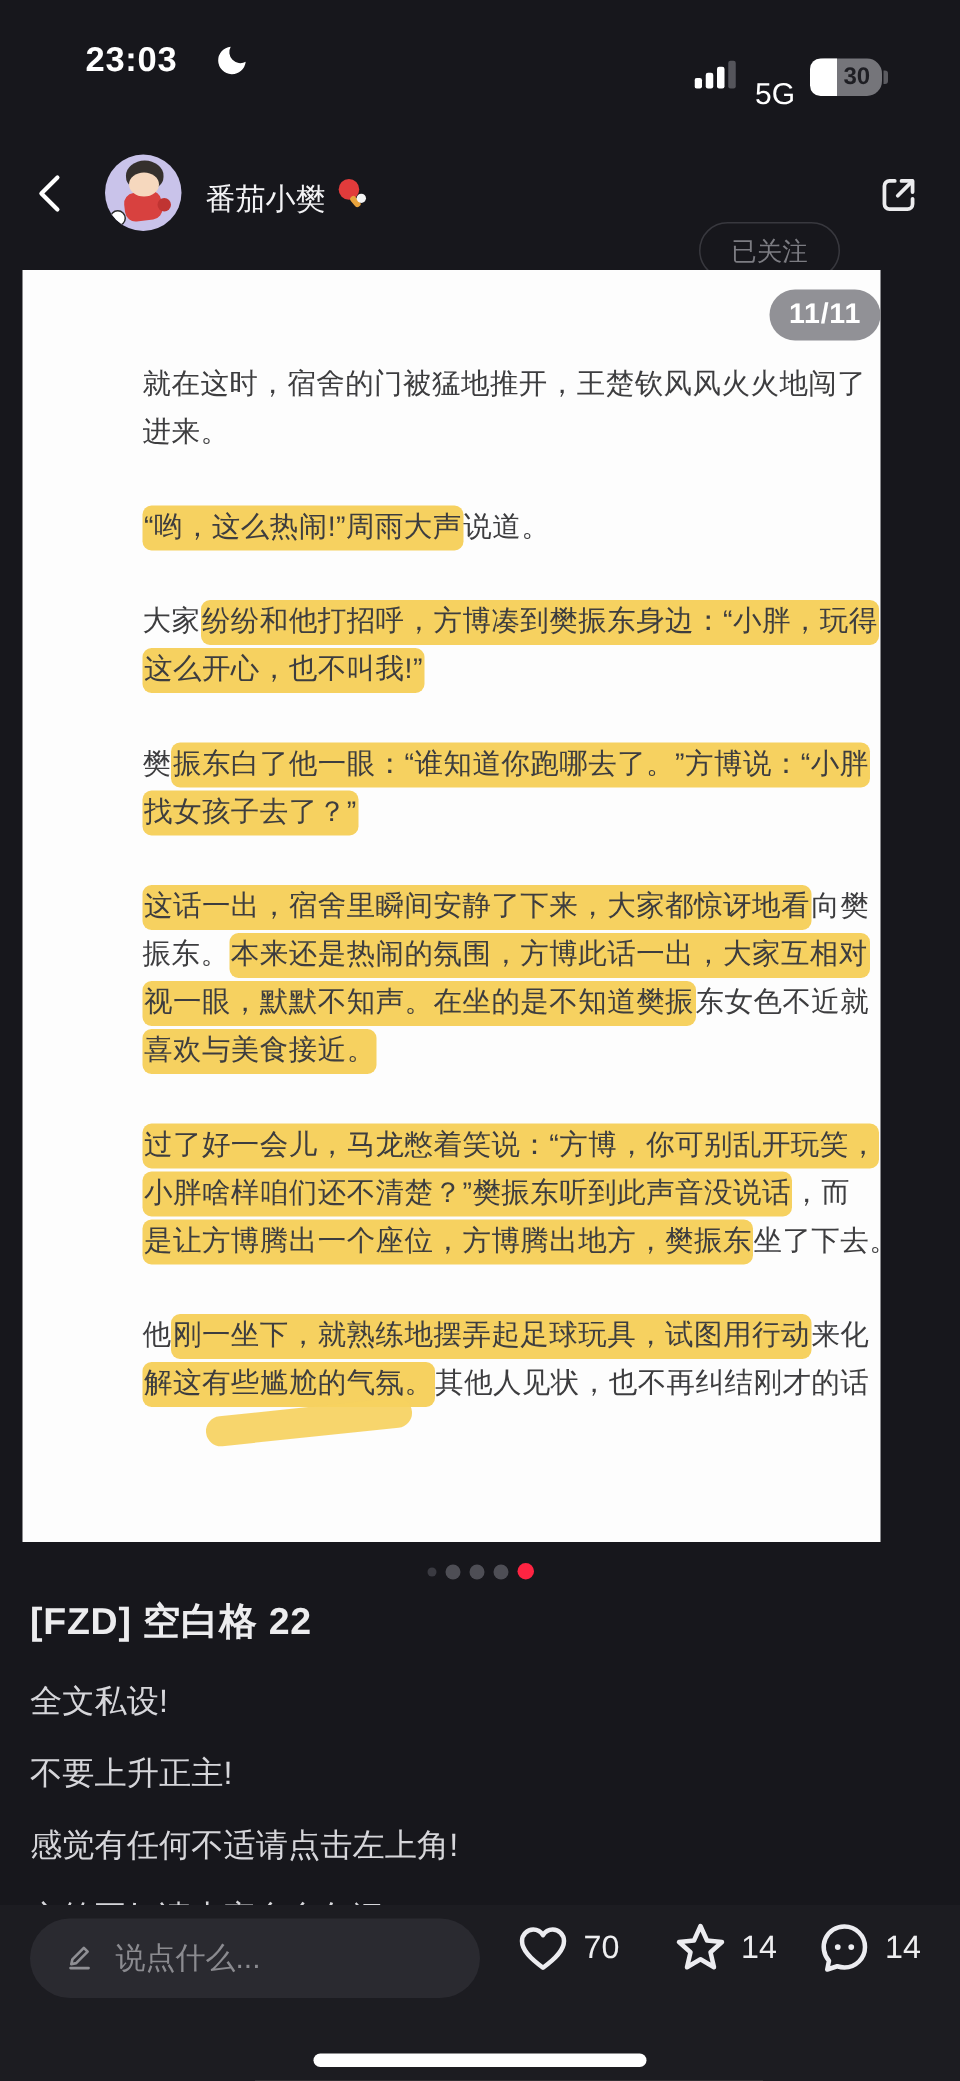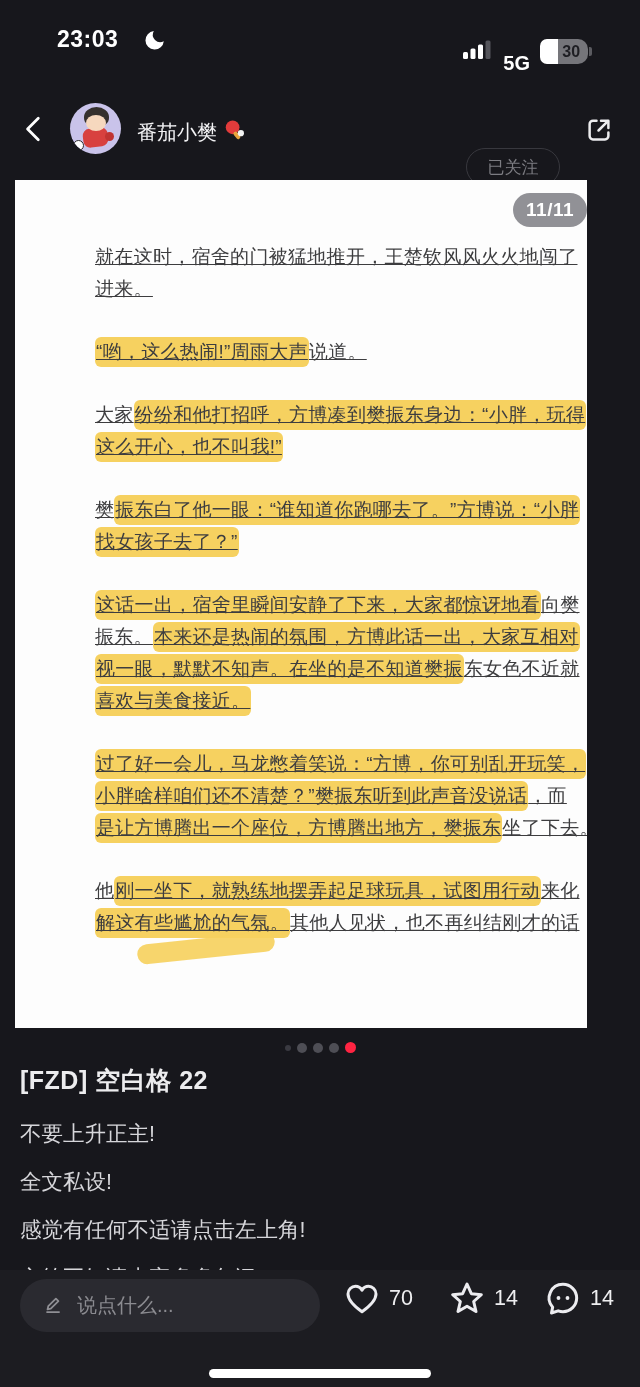--- a/index.html
+++ b/index.html
@@ -7,21 +7,21 @@
     position:relative;width:640px;height:1387px;overflow:hidden;
     background:#17171c;
     font-family:"Liberation Sans","DejaVu Sans",sans-serif;
     -webkit-font-smoothing:antialiased;
   }
   
   .status-bar{position:absolute;left:0;top:0;width:640px;height:70px;}
   .sb-time{position:absolute;left:57px;top:26px;font-size:23px;font-weight:700;color:#fff;letter-spacing:.5px;}
   .sb-moon{position:absolute;left:143px;top:28px;width:24px;height:24px;}
   .sb-right{position:absolute;right:52px;top:28px;display:flex;align-items:center;gap:10px;}
-  .sb-5g{font-size:20px;font-weight:700;color:#fff;margin-top:24px;}
+  .sb-5g{font-size:20px;font-weight:400;color:#fff;margin-top:24px;}
   .battery{position:relative;width:48px;height:25px;border-radius:10px;background:#75757a;overflow:visible;}
   .battery .fill{position:absolute;left:0;top:0;bottom:0;width:38%;background:#fff;border-radius:7px 0 0 7px;}
   .battery .pct{position:absolute;left:30%;right:0;top:0;bottom:0;display:flex;align-items:center;justify-content:center;font-size:16px;font-weight:700;color:#1e1e23;}
   .battery .cap{position:absolute;right:-4px;top:8px;width:3px;height:9px;border-radius:0 2px 2px 0;background:#5b5b60;}
   
   .header{position:absolute;left:0;top:96px;width:540px;height:72px;}
   .back-btn{position:absolute;left:20px;top:18px;width:28px;height:30px;}
   .avatar{position:absolute;left:70px;top:7px;width:51px;height:51px;border-radius:50%;background:#c9c3ea;overflow:hidden;}
   .avatar .hair{position:absolute;left:14px;top:4px;width:25px;height:20px;border-radius:50% 50% 45% 45%;background:#35302d;}
   .avatar .face{position:absolute;left:16px;top:12px;width:20px;height:16px;border-radius:50%;background:#f6d8be;}
@@ -29,21 +29,21 @@
   .avatar .paddle{position:absolute;left:35px;top:29px;width:9px;height:9px;border-radius:50%;background:#c03432;}
   .avatar .ball{position:absolute;left:3px;top:37px;width:11px;height:11px;border-radius:50%;background:#fff;border:1.5px solid #2c2c2c;box-sizing:border-box;}
   .username{position:absolute;left:137px;top:0;height:72px;display:flex;align-items:center;gap:6px;font-size:20px;font-weight:500;color:#f3f3f5;}
   .follow-btn{position:absolute;left:466px;top:16px;width:94px;height:38px;border:1.5px solid #38383e;border-radius:20px;box-sizing:border-box;
     display:flex;align-items:center;justify-content:center;font-size:17px;color:#7c7c82;background:transparent;margin-top:36px;}
   .share-btn{position:absolute;left:584px;top:19px;width:30px;height:30px;}
   
   .card{position:absolute;left:15px;top:180px;width:572px;height:848px;background:#fdfdfd;overflow:hidden;}
   .page-badge{position:absolute;right:0;top:13px;height:34px;padding:0 13px;border-radius:17px;background:rgba(136,136,141,.92);
     display:flex;align-items:center;font-size:19px;font-weight:700;color:#fff;letter-spacing:.5px;}
-  .story{position:absolute;left:80px;top:61px;right:62px;font-size:19px;line-height:32px;color:#3d3d3f;letter-spacing:.3px;text-decoration:underline;}
+  .story{position:absolute;left:80px;top:61px;right:62px;font-size:19px;line-height:32px;color:#3d3d3f;letter-spacing:.3px;}
   .para{margin:0 0 31px 0;}
   .line{white-space:nowrap;height:32px;}
   .hl{background:#f6d160;padding:4px 1px 5px;border-radius:6px;}
   .swoosh{position:absolute;left:122px;top:758px;width:138px;height:20px;border-radius:12px;background:#f6d160;transform:rotate(-6deg);opacity:.92;}
   
   .dots{position:absolute;left:0;top:1042px;width:640px;display:flex;align-items:center;justify-content:center;gap:6px;}
   .dot{border-radius:50%;}
   .dot.small{width:6px;height:6px;background:#3a3a41;}
   .dot.inactive{width:10px;height:10px;background:#4e4e55;}
   .dot.active{width:11px;height:11px;background:#ff2442;}
@@ -164,22 +164,22 @@
   <div class="dots">
       <span class="dot small"></span>
       <span class="dot inactive"></span>
       <span class="dot inactive"></span>
       <span class="dot inactive"></span>
       <span class="dot active"></span>
     </div>
 
   <div class="post-title">[FZD] 空白格 22</div>
   <div class="post-body">
+    <div>全文私设!</div>
     <div>不要上升正主!</div>
-    <div>全文私设!</div>
     <div>感觉有任何不适请点击左上角!</div>
     <div>文笔不好请大家多多包涵!</div>
   </div>
 
   <div class="bottom-bar">
     <div class="comment-input">
       <span>
         <svg width="23" height="23" viewBox="0 0 22 22" fill="none" stroke="#8f8f94" stroke-width="1.7" stroke-linejoin="round">
           <path d="M6 13.6 13.3 6.3l2.4 2.4-7.3 7.3-3.1.7z"></path>
           <path d="M4.8 19.2h11.5" stroke-linecap="round"></path>

